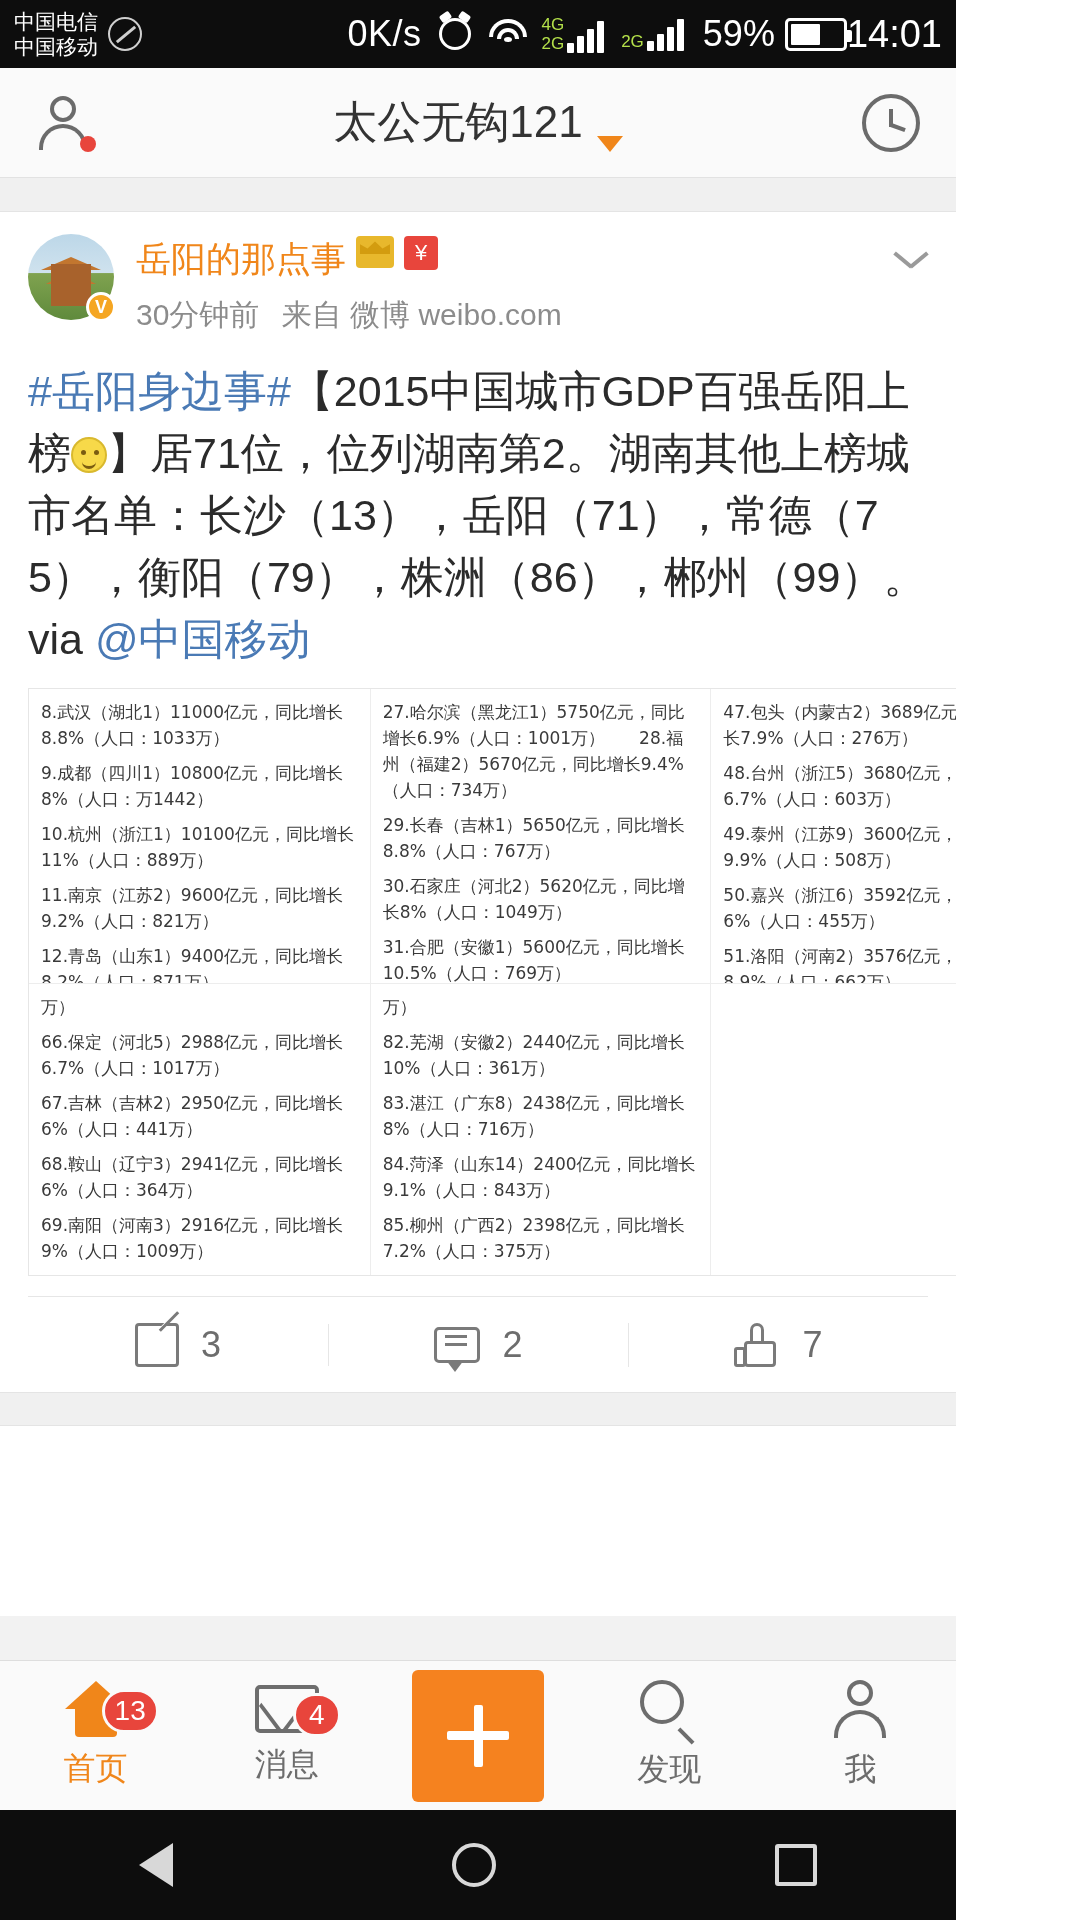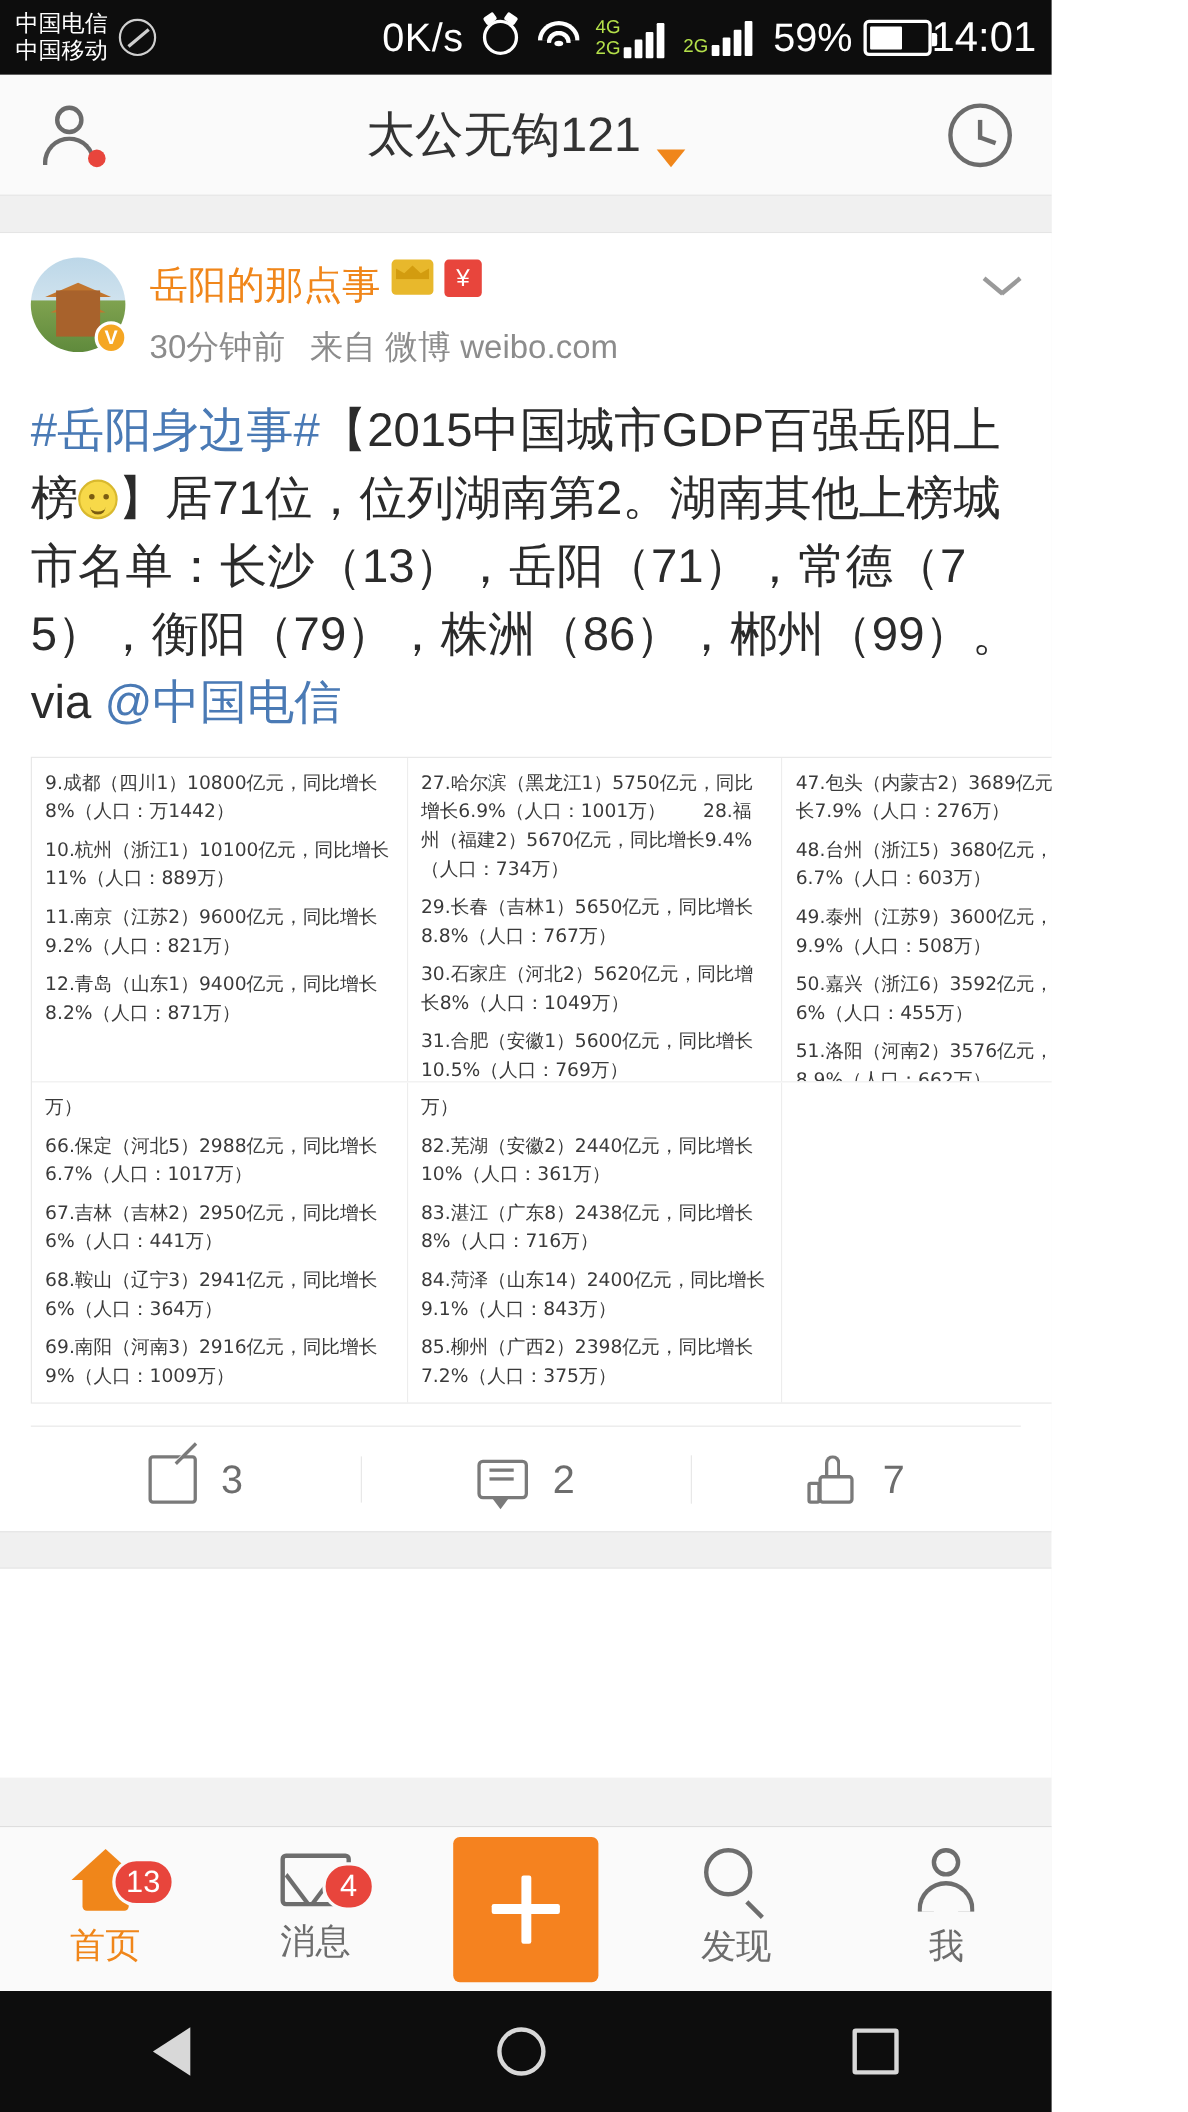--- a/index.html
+++ b/index.html
@@ -327,26 +327,27 @@
           <div class="sub-row">
             <span>30分钟前</span>
             <span class="src">来自</span>
             <span>微博 weibo.com</span>
           </div>
         </div>
         <div class="chev"></div>
       </div>
 
       <div class="post-body">
-        <span class="topic">#岳阳身边事#</span><span>【2015中国城市GDP百强岳阳上榜</span><span class="emoji-smile"></span><span>】居71位，位列湖南第2。湖南其他上榜城市名单：长沙（13），岳阳（71），常德（75），衡阳（79），株洲（86），郴州（99）。via </span><span class="mention">@中国电信</span>
+        <span class="topic">#岳阳身边事#</span><span>【2015中国城市GDP百强岳阳上榜</span><span class="emoji-smile"></span><span>】居71位，位列湖南第2。湖南其他上榜城市名单：长沙（13），岳阳（71），常德（75），衡阳（79），株洲（86），郴州（99）。via </span><span class="mention">@中国移动</span>
       </div>
 
       <div class="gdp-image">
         <div class="gdp-block">
           <div class="gdp-col">
+            <p>8.武汉（湖北1）11000亿元，同比增长8.8%（人口：1033万）</p>
             <p>9.成都（四川1）10800亿元，同比增长8%（人口：万1442）</p>
             <p>10.杭州（浙江1）10100亿元，同比增长11%（人口：889万）</p>
             <p>11.南京（江苏2）9600亿元，同比增长9.2%（人口：821万）</p>
             <p>12.青岛（山东1）9400亿元，同比增长8.2%（人口：871万）</p>
 
           </div>
           <div class="gdp-col">
             <p>27.哈尔滨（黑龙江1）5750亿元，同比增长6.9%（人口：1001万）　　28.福州（福建2）5670亿元，同比增长9.4%（人口：734万）</p>
             <p>29.长春（吉林1）5650亿元，同比增长8.8%（人口：767万）</p>
             <p>30.石家庄（河北2）5620亿元，同比增长8%（人口：1049万）</p>

